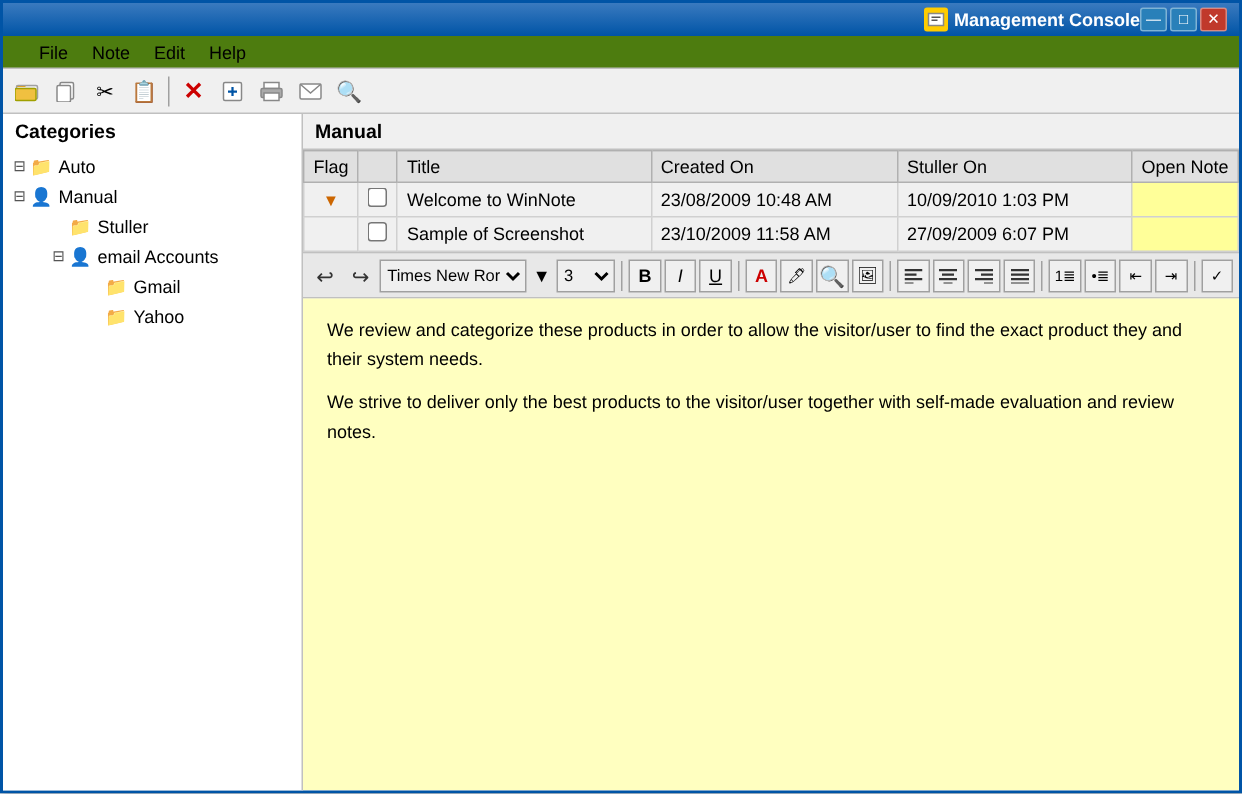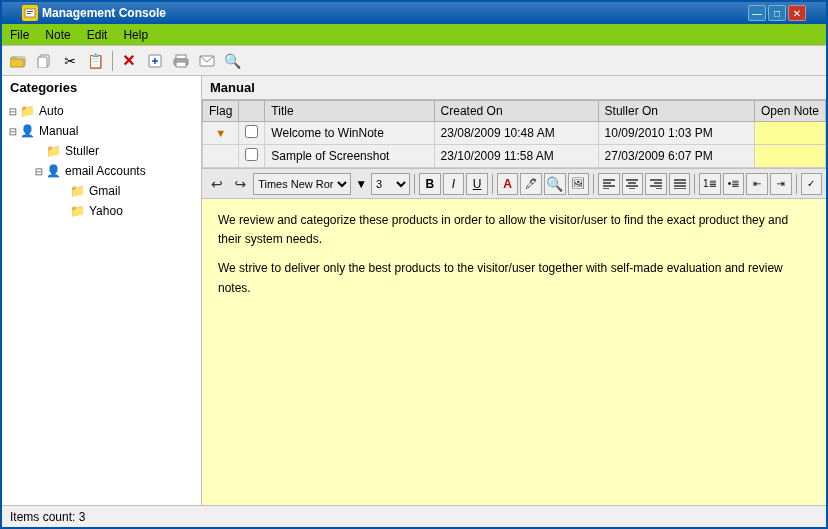--- a/index.html
+++ b/index.html
@@ -14,22 +14,22 @@
       flex-direction: column;
       box-shadow: 2px 2px 5px rgba(0,0,0,0.5);
     }
 
     .title-bar {
       background: linear-gradient(to bottom, #3a7abf, #0054a6);
       color: white;
       height: 22px;
       display: flex;
       align-items: center;
-      padding: 0 20px;
-      justify-content: space-between;
+      padding: 0 8px;
+      justify-content: flex-end;
       flex-shrink: 0;
     }
 
     .title-bar-left {
       display: flex;
       align-items: center;
       gap: 4px;
     }
 
     .title-bar-icon {
@@ -64,25 +64,25 @@
       align-items: center;
       justify-content: center;
       cursor: pointer;
     }
 
     .title-btn.close { background: #c0392b; }
     .title-btn.min { background: #2980b9; }
     .title-btn.max { background: #2980b9; }
 
     .menu-bar {
-      background: #84cc16;
-      height: 22px;
-      display: flex;
-      align-items: center;
-      padding: 0 0;
+      background: #4d7c0f;
+      height: 22px;
+      display: flex;
+      align-items: center;
+      padding: 0 16px;
       border-bottom: 1px solid #c0c0c0;
       flex-shrink: 0;
     }
 
     .menu-item {
       padding: 2px 8px;
       cursor: pointer;
       font-size: 12px;
     }
 
@@ -456,21 +456,21 @@
               <td class="open-note-cell"></td>
             </tr>
 
             <tr>
               <td class="flag-cell"></td>
               <td class="checkbox-col">
                 <input type="checkbox" class="row-checkbox" style="">
               </td>
               <td>Sample of Screenshot</td>
               <td>23/10/2009 11:58 AM</td>
-              <td>27/03/2009 6:07 PM</td>
+              <td>27/09/2009 6:07 PM</td>
               <td class="open-note-cell"></td>
             </tr>
 
           </tbody>
         </table>
       </div>
 
       <div class="editor-area">
 
         <div class="editor-toolbar">
@@ -561,17 +561,14 @@
           <p>We review and categorize these products in order to allow the visitor/user to find the exact product they and their system needs.</p>
           <p>We strive to deliver only the best products to the visitor/user together with self-made evaluation and review notes.</p>
         </div>
 
       </div>
 
     </div>
 
   </div>
 
-  <div class="status-bar">
-    <span>Items count:  3</span>
-  </div>
 
 </div>
 
 </body></html>

